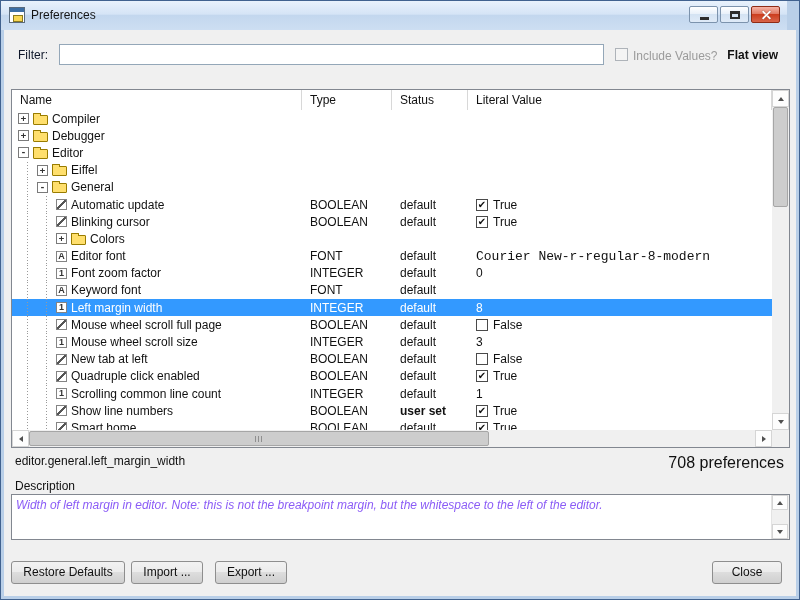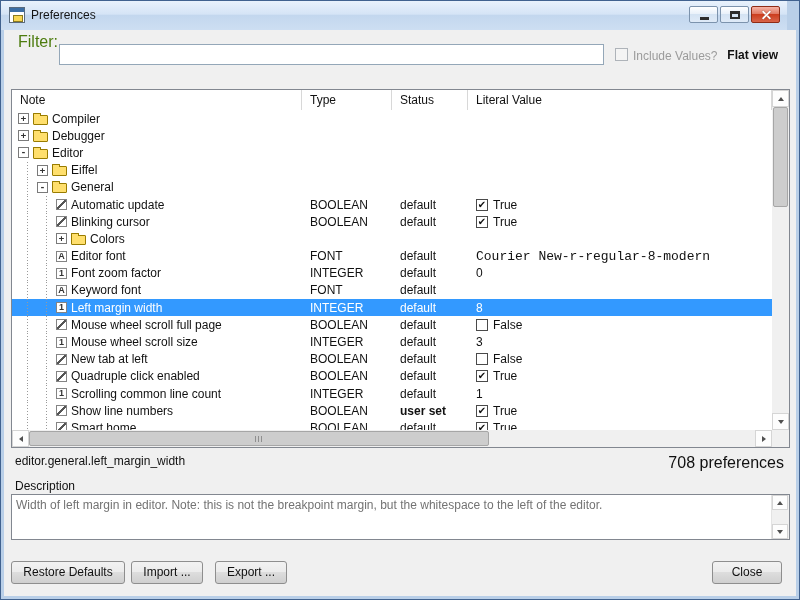--- a/index.html
+++ b/index.html
@@ -13,21 +13,21 @@
   .winbtns{position:absolute;right:7px;top:5px;display:flex;gap:2px;}
   .winbtn{width:29px;height:17px;box-sizing:border-box;border-radius:2px;border:1px solid #7c93ad;background:linear-gradient(to bottom,#ffffff,#e9f1fa 45%,#d4e3f3 50%,#dfeaf7);position:relative;}
   .winbtn.close{border:1px solid #8f2c16;background:linear-gradient(to bottom,#f6b3a5,#e07a64 45%,#cc3e1f 50%,#d9654a);}
   .glyph-min{position:absolute;left:10px;top:10px;width:9px;height:3px;background:#2d2d2d;}
   .glyph-max{position:absolute;left:9px;top:4px;width:10px;height:8px;box-sizing:border-box;border:2px solid #2d2d2d;border-top-width:3px;}
   .glyph-x::before,.glyph-x::after{content:"";position:absolute;left:9px;top:7px;width:11px;height:2px;background:#fff;box-shadow:0 0 1px #7a1d0a;}
   .glyph-x::before{transform:rotate(45deg);}
   .glyph-x::after{transform:rotate(-45deg);}
   
   .content{position:absolute;left:3px;right:3px;top:29px;bottom:3px;background:#f0f0f0;}
-  .filter-label{position:absolute;left:14px;top:3px;font-size:16px;color:#4d7c0f;}
+  .filter-label{position:absolute;left:14px;top:18px;font-size:12px;color:#0f172a;}
   .filter-input{position:absolute;left:55px;top:14px;width:545px;height:21px;box-sizing:border-box;border:1px solid #94a7b8;background:#fff;font-size:12px;padding:0 4px;outline:none;}
   .inc-check{position:absolute;left:611px;top:18px;width:13px;height:13px;box-sizing:border-box;border:1px solid #aeb3b9;background:#f4f4f4;}
   .inc-label{position:absolute;left:629px;top:19px;font-size:12px;color:#9b9b9b;}
   .flat-view{position:absolute;right:18px;top:18px;font-size:12px;font-weight:bold;color:#111;cursor:default;}
   
   .panel{position:absolute;left:7px;top:59px;width:779px;height:359px;box-sizing:border-box;border:1px solid #828790;background:#fff;}
   .thead{position:absolute;left:0;top:0;right:17px;height:20px;background:#fff;border-bottom:1px solid #ececec;display:flex;}
   .th{box-sizing:border-box;padding:3px 0 0 8px;font-size:12px;color:#111;border-right:1px solid #d8d8d8;height:100%;white-space:nowrap;}
   .th-name{width:290px;}
   .th-type{width:90px;}
@@ -67,21 +67,21 @@
   .grip{width:8px;height:6px;background-image:repeating-linear-gradient(to right,#8f8f8f 0 1px,transparent 1px 3px);}
   .tri-up{width:0;height:0;border-left:3.5px solid transparent;border-right:3.5px solid transparent;border-bottom:4px solid #505050;}
   .tri-down{width:0;height:0;border-left:3.5px solid transparent;border-right:3.5px solid transparent;border-top:4px solid #505050;}
   .tri-left{width:0;height:0;border-top:3.5px solid transparent;border-bottom:3.5px solid transparent;border-right:4px solid #505050;}
   .tri-right{width:0;height:0;border-top:3.5px solid transparent;border-bottom:3.5px solid transparent;border-left:4px solid #505050;}
   
   .status-left{position:absolute;left:11px;top:424px;font-size:12px;color:#111;}
   .status-right{position:absolute;right:12px;top:424px;font-size:16px;color:#111;}
   .desc-label{position:absolute;left:11px;top:449px;font-size:12px;color:#111;}
   .desc-box{position:absolute;left:7px;top:464px;width:779px;height:46px;box-sizing:border-box;border:1px solid #828790;background:#fff;}
-  .desc-text{position:absolute;left:4px;top:3px;right:22px;font-size:12px;color:#737373;line-height:15px;}
+  .desc-text{position:absolute;left:4px;top:3px;right:22px;font-size:12px;color:#8b5cf6;line-height:15px;font-style:italic;}
   .desc-scroll{position:absolute;right:0;top:0;bottom:0;width:17px;background:#f0f0f0;border-left:1px solid #e3e3e3;}
   .desc-scroll .up{top:0;left:0;width:16px;height:15px;}
   .desc-scroll .down{bottom:0;left:0;width:16px;height:15px;}
   
   .btn{position:absolute;top:531px;height:23px;box-sizing:border-box;border:1px solid #8e8e8e;border-radius:3px;background:linear-gradient(to bottom,#f2f2f2,#ebebeb 50%,#dddddd 50%,#cfcfcf);font-size:12px;color:#111;text-align:center;line-height:21px;}
   .btn-restore{left:7px;width:114px;}
   .btn-import{left:127px;width:72px;}
   .btn-export{left:211px;width:72px;}
   .btn-close{right:14px;width:70px;}
 </style>
@@ -106,21 +106,21 @@
   <div class="content">
 
     <span class="filter-label">Filter:</span>
     <input class="filter-input" type="text" value="" style="">
     <span class="inc-check"></span>
     <span class="inc-label">Include Values?</span>
     <span class="flat-view">Flat view</span>
 
     <div class="panel">
       <div class="thead">
-        <div class="th th-name">Note</div>
+        <div class="th th-name">Name</div>
         <div class="th th-type">Type</div>
         <div class="th th-status">Status</div>
         <div class="th th-value">Literal Value</div>
       </div>
       <div class="tbody">
           <div class="trow">
             <div class="cell name">
               <span class="exp">+</span>
               <span class="icon folder"></span>
               <span class="label">Compiler</span>

